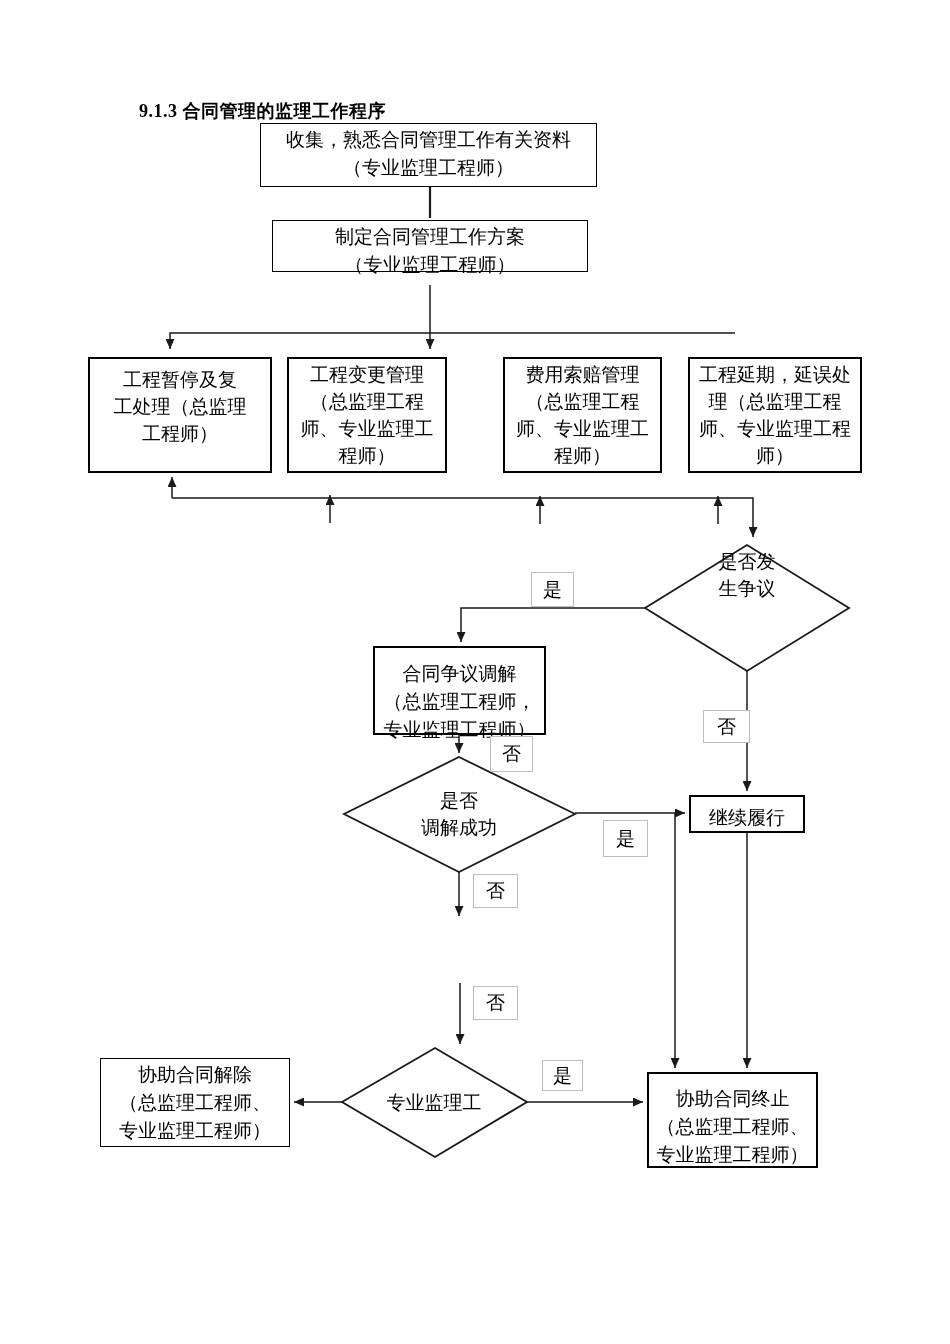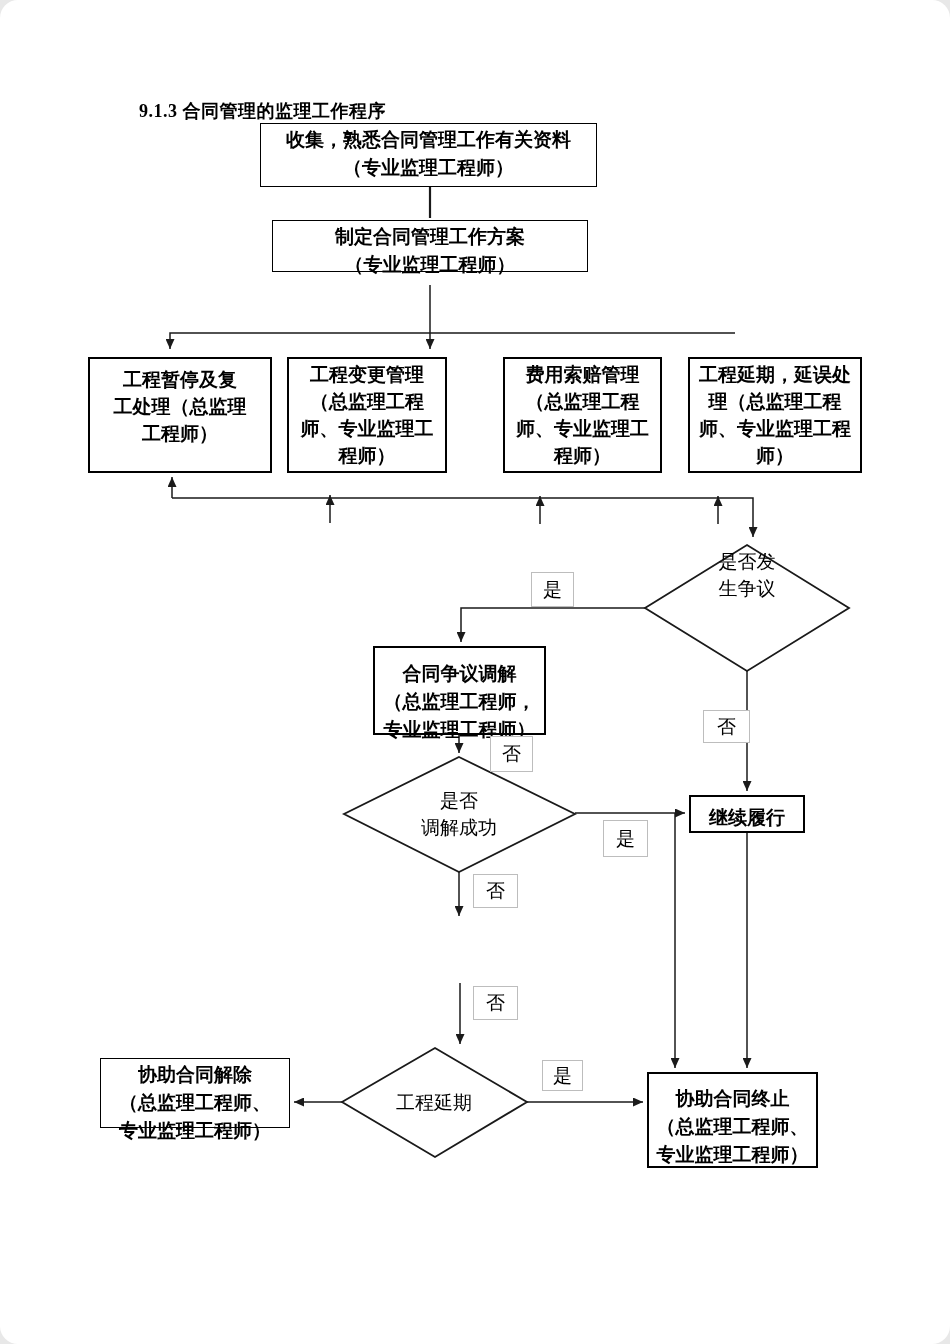--- a/index.html
+++ b/index.html
@@ -1,33 +1,33 @@
 <!DOCTYPE html>
 <html><head>
 <meta charset="utf-8">
 <style>
   * { margin:0; padding:0; box-sizing:border-box; }
   html,body { background:#e8e8e8; }
   .page {
     position:relative; width:950px; height:1344px; background:#ffffff;
     font-family:"Liberation Serif","DejaVu Serif",serif; color:#000;
-    overflow:hidden; margin:0 auto;border-radius:18px;
+    overflow:hidden; margin:0 auto;
   }
   .title {
     position:absolute; left:139px; top:99px;
     font-size:18px; font-weight:bold; letter-spacing:0.5px; white-space:nowrap;
   }
   svg.lines { position:absolute; left:0; top:0; }
   .ln { fill:none; stroke:#1a1a1a; stroke-width:1.5; }
   .ln.thick { stroke-width:2.2; }
   .dmd { fill:#ffffff; stroke:#1a1a1a; stroke-width:1.8; }
   .pbox {
     position:absolute; border:2px solid #000; background:#fff;
     text-align:center; white-space:pre-line;
-    font-size:19px; line-height:28px; padding-top:2px;font-weight:bold;
+    font-size:19px; line-height:28px; padding-top:2px;
   }
   .pbox.thin { border-width:1.5px; }
   .dtext {
     position:absolute; text-align:center; white-space:pre-line;
     font-size:19px; line-height:27px;
   }
   .lbl {
     position:absolute; border:1px solid #bdbdbd; background:#fff;
     display:flex; align-items:center; justify-content:center;
     font-size:19px;
@@ -112,33 +112,33 @@
 师、专业监理工程
 师）</div>
 
   <div class="pbox" style="left:373px; top:646px; width:173px; height:89px; line-height:28px; padding-top:12px;">合同争议调解
 （总监理工程师，
 专业监理工程师）</div>
 
   <div class="pbox center-v" style="left:689px; top:795px; width:116px; height:38px;">继续履行</div>
 
 
-  <div class="pbox thin" style="left:100px; top:1058px; width:190px; height:70px; line-height:28px;">协助合同解除
+  <div class="pbox thin" style="left:100px; top:1058px; width:190px; height:89px; line-height:28px;">协助合同解除
 （总监理工程师、
 专业监理工程师）</div>
 
   <div class="pbox" style="left:647px; top:1072px; width:171px; height:96px; line-height:28px; padding-top:11px;">协助合同终止
 （总监理工程师、
 专业监理工程师）</div>
 
   <div class="dtext" style="left:690px; top:548px; width:114px;">是否发
 生争议</div>
   <div class="dtext" style="left:389px; top:787px; width:140px;">是否
 调解成功</div>
-  <div class="dtext" style="left:364px; top:1089px; width:140px;">工程延期</div>
+  <div class="dtext" style="left:364px; top:1089px; width:140px;">专业监理工</div>
 
   <div class="lbl" style="left:531px; top:572px; width:43px; height:35px;">是</div>
   <div class="lbl" style="left:703px; top:710px; width:47px; height:33px;">否</div>
   <div class="lbl" style="left:490px; top:736px; width:43px; height:36px;">否</div>
   <div class="lbl" style="left:603px; top:820px; width:45px; height:37px;">是</div>
   <div class="lbl" style="left:473px; top:874px; width:45px; height:34px;">否</div>
   <div class="lbl" style="left:473px; top:986px; width:45px; height:34px;">否</div>
   <div class="lbl" style="left:542px; top:1060px; width:41px; height:31px;">是</div>
 
 </div>

